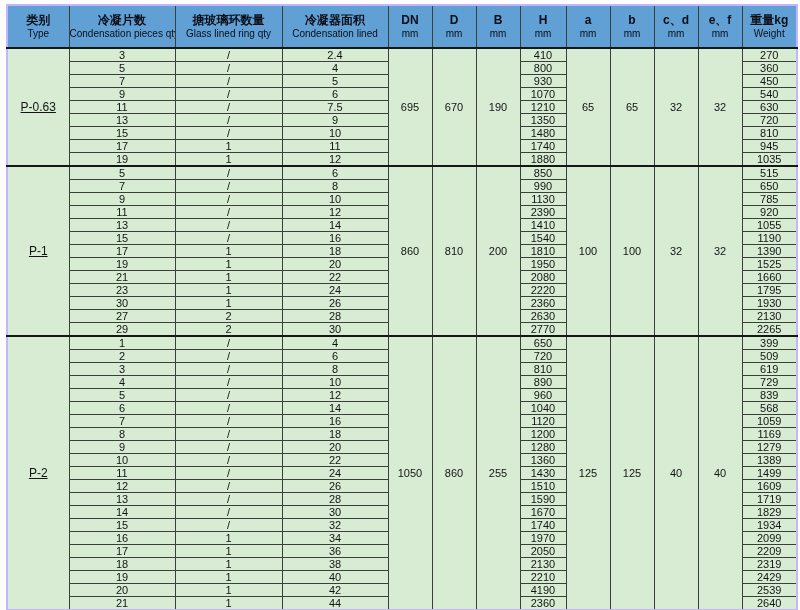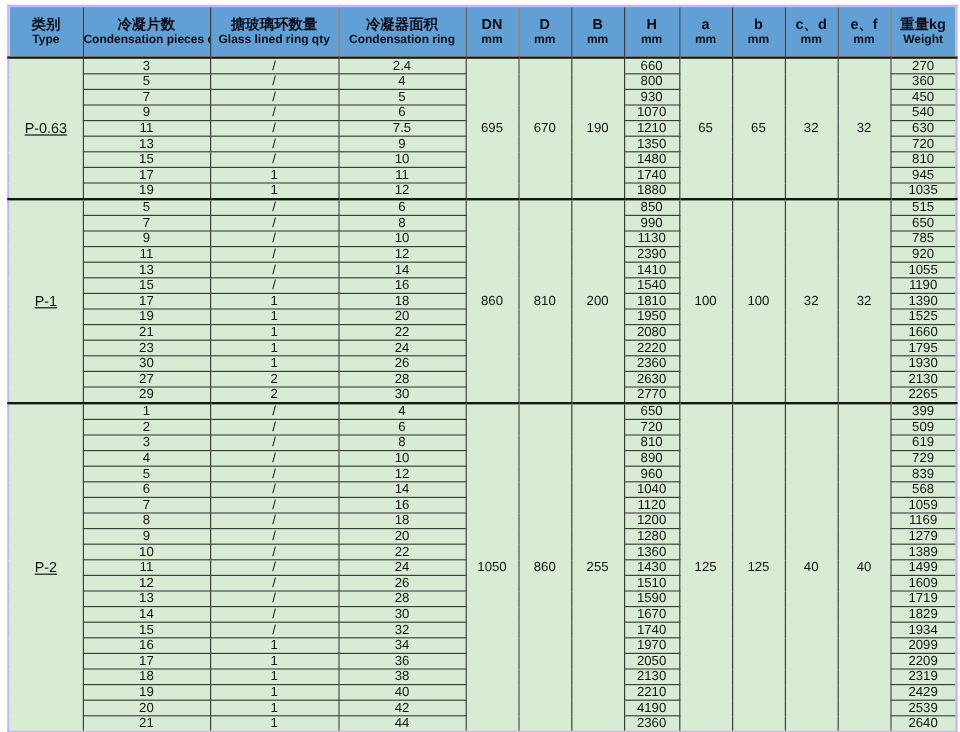--- a/index.html
+++ b/index.html
@@ -14,21 +14,21 @@
   table.spec{border:2px solid #c4b5fd;}
   thead th{
     background:#61a0d4;
     color:#0a0d16;
     height:41px;
     font-size:12px;
     line-height:13px;
     border-bottom:2px solid #141714;
   }
   thead th .zh{font-weight:700;font-size:12px;}
-  thead th .en{font-weight:700;font-size:10px;}
+  thead th .en{font-weight:400;font-size:10px;}
   tbody td{
     background:#d7ecd3;
     color:#141414;
     font-size:11px;
     height:12px;
     line-height:12px;
   }
   tr.group-start td{border-top:2px solid #141714;}
   td.type-cell{font-size:12px;text-decoration:underline;}
   
@@ -69,21 +69,21 @@
           <th>
             <div class="zh">冷凝片数</div>
             <div class="en">Condensation pieces qty</div>
           </th>
           <th>
             <div class="zh">搪玻璃环数量</div>
             <div class="en">Glass lined ring qty</div>
           </th>
           <th>
             <div class="zh">冷凝器面积</div>
-            <div class="en">Condensation ring</div>
+            <div class="en">Condensation lined</div>
           </th>
           <th>
             <div class="zh">DN</div>
             <div class="en">mm</div>
           </th>
           <th>
             <div class="zh">D</div>
             <div class="en">mm</div>
           </th>
           <th>
@@ -118,21 +118,21 @@
     </thead>
     <tbody id="table-body">
         <tr class="group-start">
           <td rowspan="9" class="type-cell">P-0.63</td>
           <td>3</td>
           <td>/</td>
           <td>2.4</td>
           <td rowspan="9">695</td>
           <td rowspan="9">670</td>
           <td rowspan="9">190</td>
-          <td>660</td>
+          <td>410</td>
           <td rowspan="9">65</td>
           <td rowspan="9">65</td>
           <td rowspan="9">32</td>
           <td rowspan="9">32</td>
           <td>270</td>
         </tr>
         <tr>
           <td>5</td>
           <td>/</td>
           <td>4</td>

